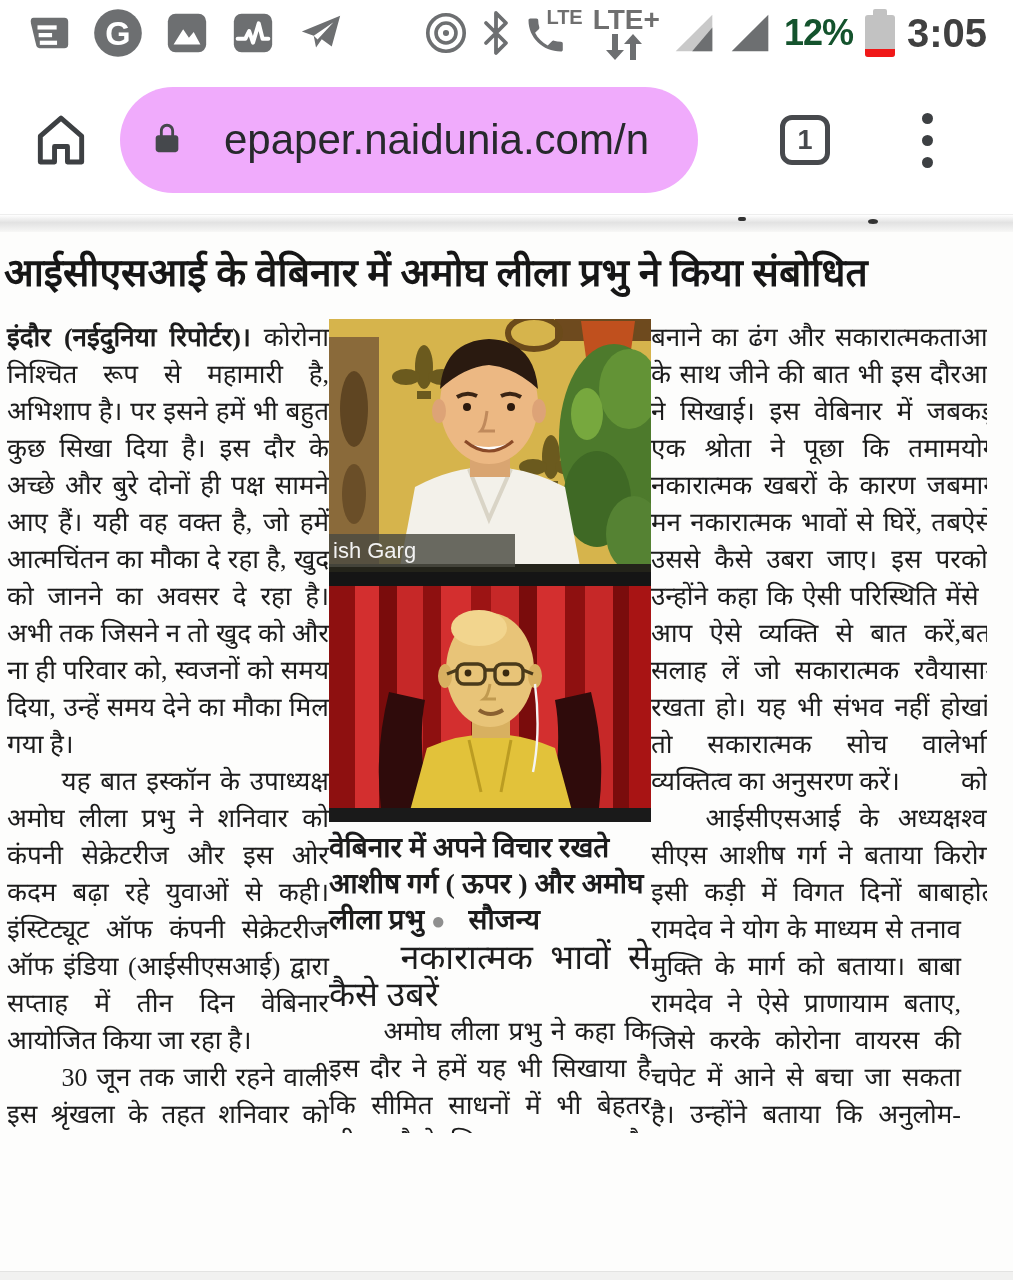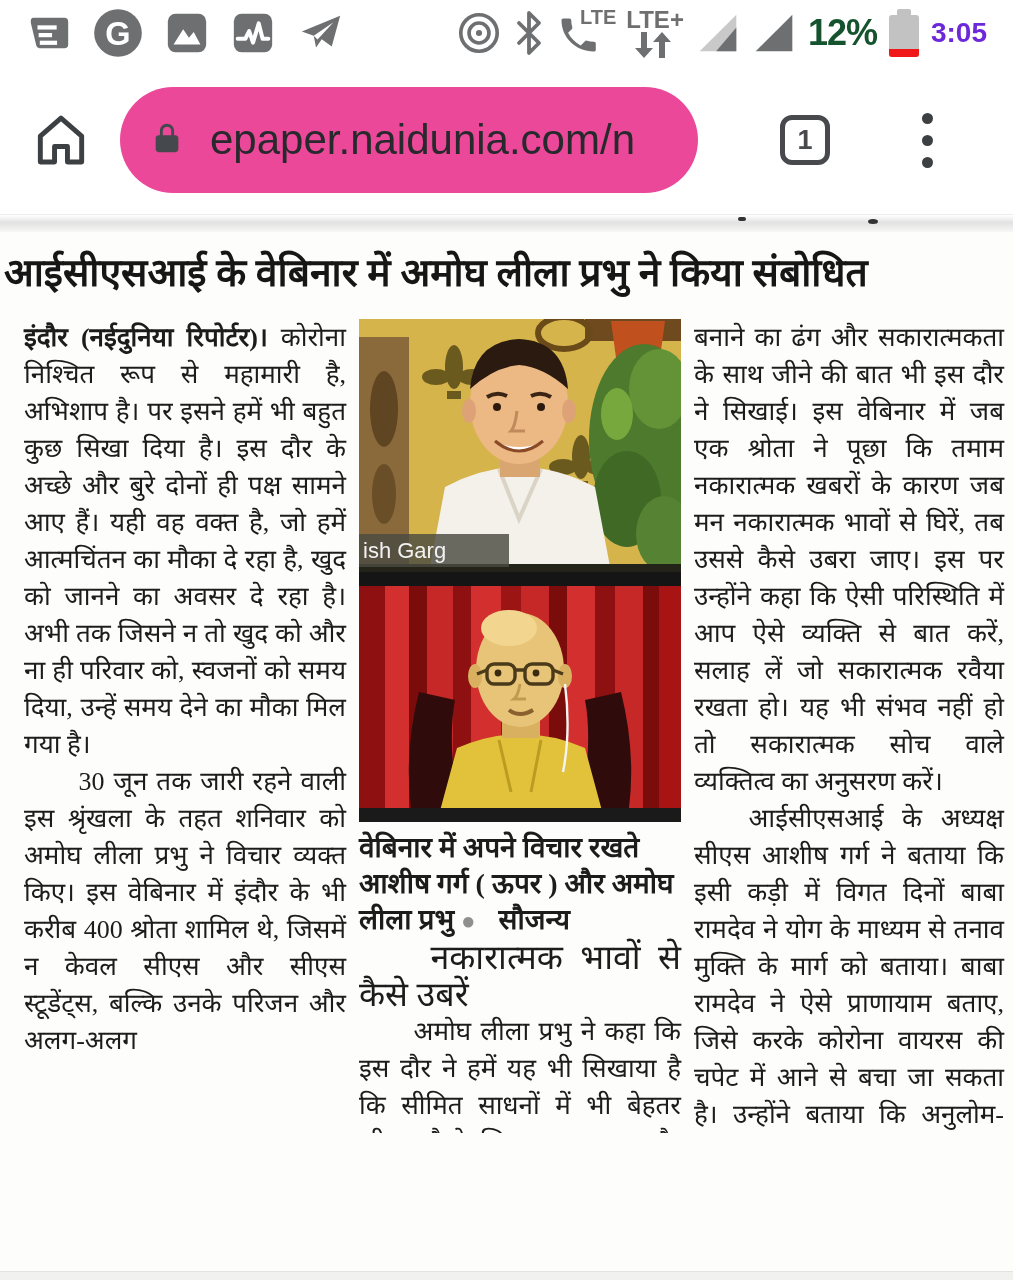--- a/index.html
+++ b/index.html
@@ -6,68 +6,68 @@
   html,body { width:1013px; height:1280px; overflow:hidden; background:#fff;
               font-family:"Liberation Sans", sans-serif; }
 
   
   .status-bar { height:66px; background:#fff; display:flex; align-items:center;
                 justify-content:space-between; padding:0 26px; }
   .sb-left, .sb-right { display:flex; align-items:center; gap:20px; }
   .sb-right { gap:12px; }
   .sb-ic { display:flex; align-items:center; justify-content:center; }
   .sb-text { color:#14532d; font-size:36px; font-weight:700; letter-spacing:-1px; }
-  .sb-time { color:#6d28d9; font-size:28px; font-weight:700; }
+  .sb-time { color:#404040; font-size:40px; font-weight:700; }
   .lte-badge { color:#6f6f6f; font-size:20px; font-weight:700; line-height:1; }
   .phone-wrap { position:relative; width:58px; height:48px; }
   .phone-wrap .lte-badge { position:absolute; top:-2px; right:-2px; }
   .ltep-wrap { display:flex; flex-direction:column; align-items:center; line-height:1; }
   .battery { position:relative; width:30px; height:48px; }
   .battery .nub { position:absolute; top:0; left:8px; width:14px; height:6px; background:#c2c2c2; border-radius:2px 2px 0 0; }
   .battery .body { position:absolute; top:6px; left:0; width:30px; height:42px; background:#c2c2c2; border-radius:3px; }
   .battery .lvl { position:absolute; bottom:0; left:0; width:30px; height:8px; background:#f01818; border-radius:0 0 3px 3px; }
 
   
   .toolbar { height:148px; background:#fff; display:flex; align-items:center; padding:0 28px; gap:26px; }
   .home-btn { width:66px; height:66px; display:flex; align-items:center; justify-content:center; }
-  .url-pill { flex:0 0 578px; height:106px; background:#ec4899; border-radius:53px;
-              display:flex; align-items:center; padding:0 30px; gap:26px; overflow:hidden; }
+  .url-pill { flex:0 0 578px; height:106px; background:#f0abfc; border-radius:53px;
+              display:flex; align-items:center; padding:0 30px; gap:40px; overflow:hidden; }
   .url-text { font-size:42px; color:#27292c; white-space:nowrap; }
   .tab-btn { margin-left:56px; width:50px; height:50px; border:5px solid #47494d; border-radius:12px;
              display:flex; align-items:center; justify-content:center; }
   .tab-btn span { font-size:27px; font-weight:700; color:#47494d; }
   .menu-btn { margin-left:60px; display:flex; flex-direction:column; gap:11px; padding:6px; }
   .menu-btn i { width:11px; height:11px; border-radius:50%; background:#3d4043; }
 
   
   .page-divider { height:18px; background:linear-gradient(#ffffff 0%, #e2e2e2 45%, #f7f7f6 100%);
                   border-top:1px solid #eee; position:relative; }
   .speck { position:absolute; background:#333; border-radius:2px; }
 
   
   .paper { background:#fdfdfc; color:#1c1c1c; position:relative; height:1048px; overflow:hidden; }
   .headline { font-size:60px; font-weight:800; color:#0c0c0c; padding:20px 8px 0 8px;
               white-space:nowrap; letter-spacing:0px; font-family:"Liberation Serif", serif; }
   .subheadline { font-size:39px; font-weight:700; color:#161616; text-align:left; padding:12px 4px 0 4px;
                  white-space:nowrap; font-family:"Liberation Serif", serif; }
-  .columns { display:flex; gap:13px; padding:22px 0 0 24px; height:836px; overflow:hidden;
+  .columns { display:flex; padding:22px 0 0 7px; height:836px; overflow:hidden;
              font-family:"Liberation Serif", serif; }
   .col { font-size:26px; line-height:37px; text-align:justify; }
   .col-1 { flex:0 0 322px; }
   .col-2 { flex:0 0 322px; }
   .col-3 { flex:0 0 310px; }
   .col-4 { flex:0 0 26px; overflow:hidden; }
   .col-4 .inner { width:310px; }
   .col p { text-indent:2.1em; }
   .col p.noindent { text-indent:0; }
   .lead-in { font-weight:800; }
   .mid-subhead { font-weight:400; text-indent:1.4em; font-size:34px; }
   .figure { position:relative; width:322px; }
   .figure svg { display:block; }
-  .name-tag { position:absolute; left:0; top:215px; width:150px; height:33px;
+  .name-tag { position:absolute; left:0; top:215px; width:186px; height:33px;
               background:rgba(74,74,66,0.82); color:#f2f2f2; font-size:22px;
               font-family:"Liberation Sans", sans-serif; display:flex; align-items:center; padding-left:4px; }
   .caption { font-size:28px; line-height:36px; font-weight:600; margin-top:8px; text-align:left; }
   .caption .bullet { color:#8f8f8f; font-size:24px; }
   .caption .credit { font-weight:800;margin-left:16px; }
 
   .bottom-bar { position:absolute; left:0; bottom:0; width:1013px; height:9px;
                 background:#f1f1f0; border-top:1px solid #e3e3e2; }
 </style>
 </head>
@@ -120,21 +120,21 @@
           <path d="M2 7 L12 17 L7 22 L7 2 L12 7 L2 17"></path>
         </svg>
     </span>
     <span class="phone-wrap">
       <svg width="44" height="44" viewBox="0 0 24 24" style="position:absolute;bottom:0;left:0">
           <path fill="#6d6f71" d="M6.6 10.8c1.5 3 3.9 5.4 6.9 6.9l2.3-2.3c.3-.3.7-.4 1.1-.3 1.2.4 2.5.6 3.8.6.6 0 1 .4 1 1V20c0 .6-.4 1-1 1C10.6 21 3 13.4 3 4c0-.6.4-1 1-1h3.3c.6 0 1 .4 1 1 0 1.3.2 2.6.6 3.8.1.4 0 .8-.3 1.1L6.6 10.8z"></path>
         </svg>
       <span class="lte-badge">LTE</span>
     </span>
     <span class="ltep-wrap">
-      <span class="lte-badge" style="font-size:24px">LTE+</span>
+      <span class="lte-badge" style="font-size:28px">LTE+</span>
       <svg width="44" height="26" viewBox="0 0 44 26">
           <path fill="#6d6f71" d="M12 0 L12 16 L6 16 L15 26 L24 16 L18 16 L18 0 Z" transform="translate(-4,0)"></path>
           <path fill="#6d6f71" d="M30 26 L30 10 L24 10 L33 0 L42 10 L36 10 L36 26 Z" transform="translate(-4,0)"></path>
         </svg>
     </span>
     <span class="sb-ic">
       <svg width="44" height="44" viewBox="0 0 24 24">
           <path fill="#c9c9c9" d="M2 22 L22 22 L22 2 Z"></path>
           <path fill="#6d6f71" d="M11 22 L22 22 L22 9 Z"></path>
         </svg>
@@ -183,20 +183,21 @@
   <span class="speck" style="left:868px;top:4px;width:10px;height:5px;border-radius:50%;"></span>
 </div>
 
 <div class="paper">
   <div class="subheadline">आईसीएसआई के वेबिनार में अमोघ लीला प्रभु ने किया संबोधित</div>
 
   <div class="columns">
 
     <div class="col col-1">
       <p class="noindent"><span class="lead-in">इंदौर (नईदुनिया रिपोर्टर)।</span><span> कोरोना निश्चित रूप से महामारी है, अभिशाप है। पर इसने हमें भी बहुत कुछ सिखा दिया है। इस दौर के अच्छे और बुरे दोनों ही पक्ष सामने आए हैं। यही वह वक्त है, जो हमें आत्मचिंतन का मौका दे रहा है, खुद को जानने का अवसर दे रहा है। अभी तक जिसने न तो खुद को और ना ही परिवार को, स्वजनों को समय दिया, उन्हें समय देने का मौका मिल गया है।</span></p>
+      <p>यह बात इस्कॉन के उपाध्यक्ष अमोघ लीला प्रभु ने शनिवार को कंपनी सेक्रेटरीज और इस ओर कदम बढ़ा रहे युवाओं से कही। इंस्टिट्यूट ऑफ कंपनी सेक्रेटरीज ऑफ इंडिया (आईसीएसआई) द्वारा सप्ताह में तीन दिन वेबिनार आयोजित किया जा रहा है।</p>
       <p>30 जून तक जारी रहने वाली इस श्रृंखला के तहत शनिवार को अमोघ लीला प्रभु ने विचार व्यक्त किए। इस वेबिनार में इंदौर के भी करीब 400 श्रोता शामिल थे, जिसमें न केवल सीएस और सीएस स्टूडेंट्स, बल्कि उनके परिजन और अलग-अलग</p>
     </div>
 
     <div class="col col-2">
       <div class="figure">
 
         <svg width="322" height="253" viewBox="0 0 322 253">
           <rect width="322" height="253" fill="#d6b44c"></rect>
           <rect x="0" y="18" width="50" height="235" fill="#8a6a3a"></rect>
           <ellipse cx="25" cy="90" rx="14" ry="38" fill="#5f4522"></ellipse>

